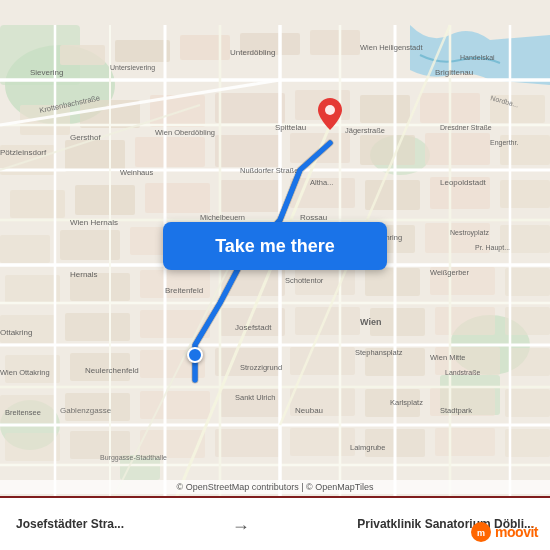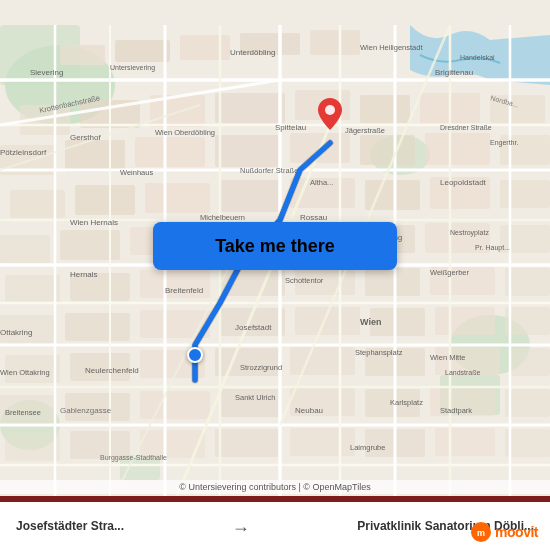--- a/index.html
+++ b/index.html
@@ -36,29 +36,29 @@
       pointer-events: none;
     }
 
     
     #take-me-there-btn {
       position: absolute;
       left: 50%;
       top: 222px;
       transform: translateX(-50%);
       background: #1a73e8;
-      color: #000000;
+      color: #ffffff;
       border: none;
       border-radius: 8px;
       padding: 14px 36px;
       font-size: 18px;
       font-weight: 600;
       cursor: pointer;
       box-shadow: 0 2px 8px rgba(0,0,0,0.3);
-      width: 244px;
+      width: 224px;
       height: 48px;
       display: flex;
       align-items: center;
       justify-content: center;
       white-space: nowrap;
     }
 
     
     .origin-marker {
       position: absolute;
@@ -75,21 +75,21 @@
       position: absolute;
       bottom: 0;
       left: 0;
       width: 100%;
       height: 54px;
       background: white;
       display: flex;
       align-items: center;
       justify-content: space-between;
       padding: 0 16px;
-      border-top: 6px solid #7f1d1d;
+      border-top: 2px solid #7f1d1d;
     }
 
     .bottom-location {
       display: flex;
       flex-direction: column;
       justify-content: center;
       max-width: 45%;
     }
 
     .bottom-location-name {
@@ -333,21 +333,21 @@
   <svg style="position:absolute; left:318px; top:98px; width:24px; height:32px;" viewBox="0 0 24 32" xmlns="http://www.w3.org/2000/svg">
     <path d="M12 0 C5.37 0 0 5.37 0 12 C0 20 12 32 12 32 C12 32 24 20 24 12 C24 5.37 18.63 0 12 0Z" fill="#e53935"></path>
     <circle cx="12" cy="12" r="5" fill="white" opacity="0.9"></circle>
   </svg>
 
   <div class="origin-marker" style="left:187px; top:347px;"></div>
 
   <button id="take-me-there-btn">Take me there</button>
 
   <div id="attribution">
-    <span>© Untersievering contributors | © OpenMapTiles</span>
+    <span>© OpenStreetMap contributors | © OpenMapTiles</span>
   </div>
 
   <div id="bottom-bar">
     <div class="bottom-location">
       <span class="bottom-location-name">Josefstädter Stra...</span>
     </div>
     <span class="bottom-arrow">→</span>
     <div class="bottom-location">
       <span class="bottom-location-name">Privatklinik Sanatorium Döbli...</span>
     </div>

